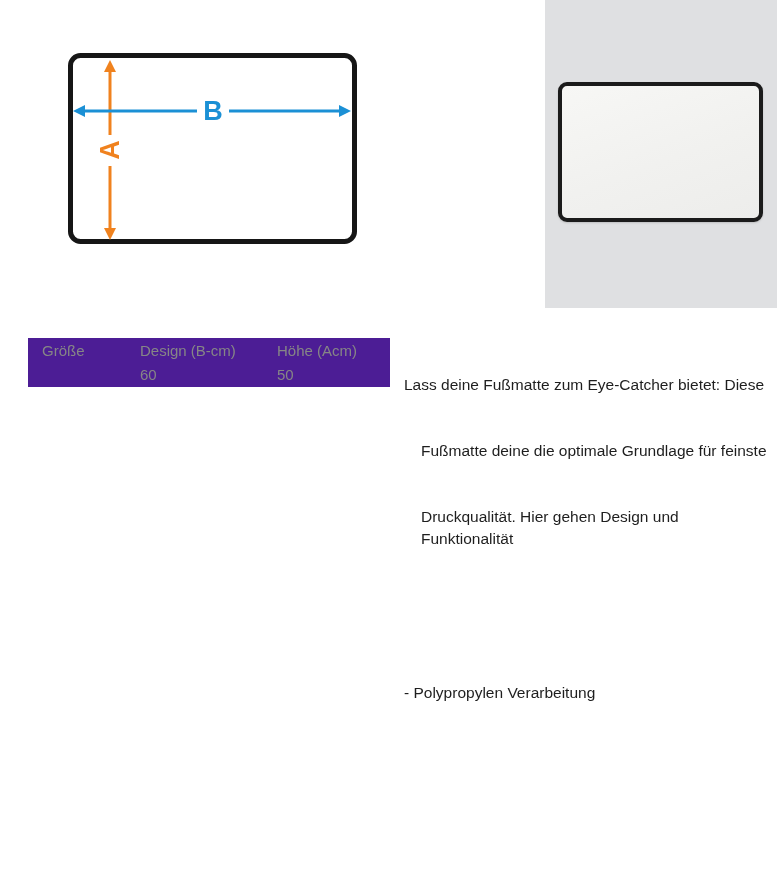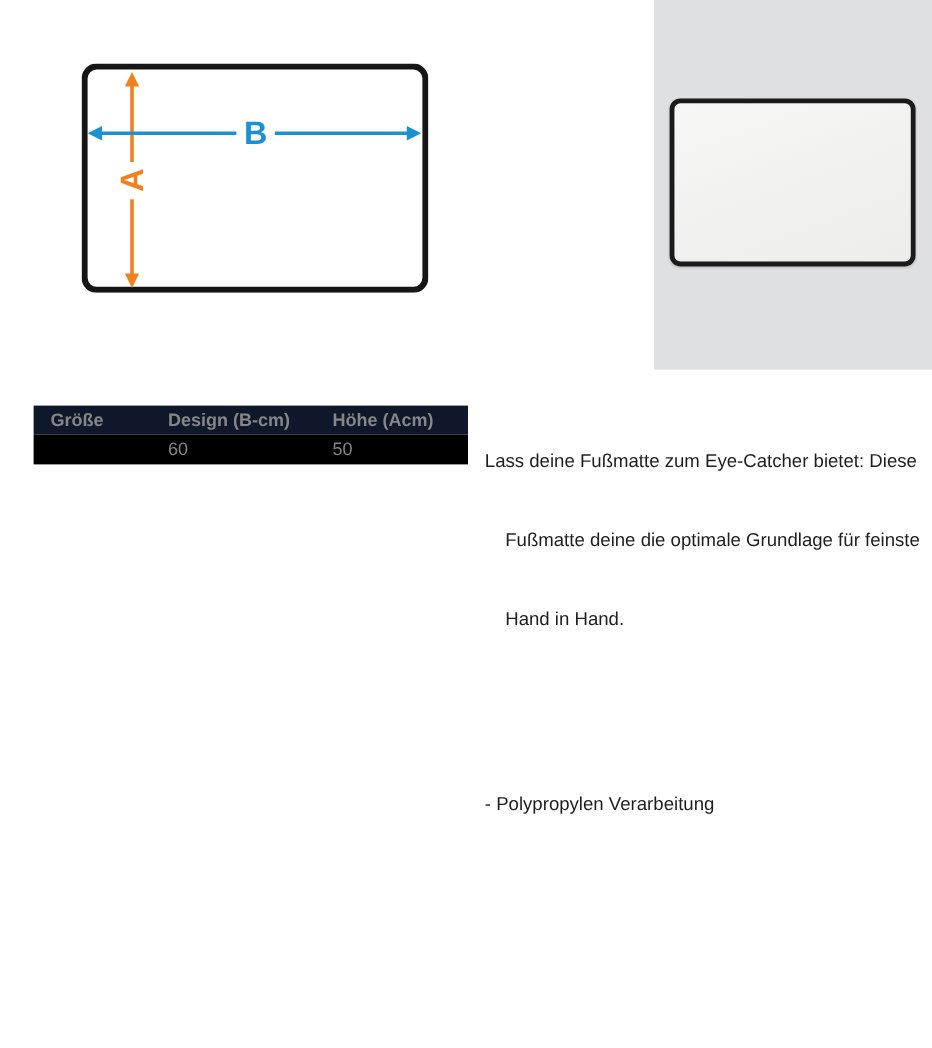--- a/index.html
+++ b/index.html
@@ -57,22 +57,22 @@
     left: 28px;
     top: 338px;
     width: 362px;
     font-size: 15px;
     color: #868686;
   }
   .size-table .row {
     display: flex;
     align-items: center;
   }
-  .size-table .row.head { background: #0f172a; height: 24px; font-weight: bold; }
-  .size-table .row.body { background: #000000; height: 25px; }
+  .size-table .row.head { background: #4c1d95; height: 24px; }
+  .size-table .row.body { background: #4c1d95; height: 25px; }
   .size-table .c1 { width: 112px; padding-left: 14px; box-sizing: border-box; }
   .size-table .c2 { width: 137px; }
   .size-table .c3 { width: 113px; }
 
   
   .description {
     position: absolute;
     left: 404px;
     top: 330px;
     width: 364px;
@@ -122,21 +122,21 @@
     <div class="row body">
       <div class="c1"></div>
       <div class="c2">60</div>
       <div class="c3">50</div>
     </div>
   </div>
 
   <div class="description">
     <div>Lass deine Fußmatte zum Eye-Catcher bietet: Diese</div>
     <div class="wrap-indent">Fußmatte deine die optimale Grundlage für feinste</div>
-    <div class="wrap-indent">Hand in Hand.</div>
+    <div class="wrap-indent">Druckqualität. Hier gehen Design und Funktionalität</div>
 
     <div class="bullets">
       <div>- Polypropylen Verarbeitung</div>
       
       
       
     </div>
   </div>
 
 </div>

